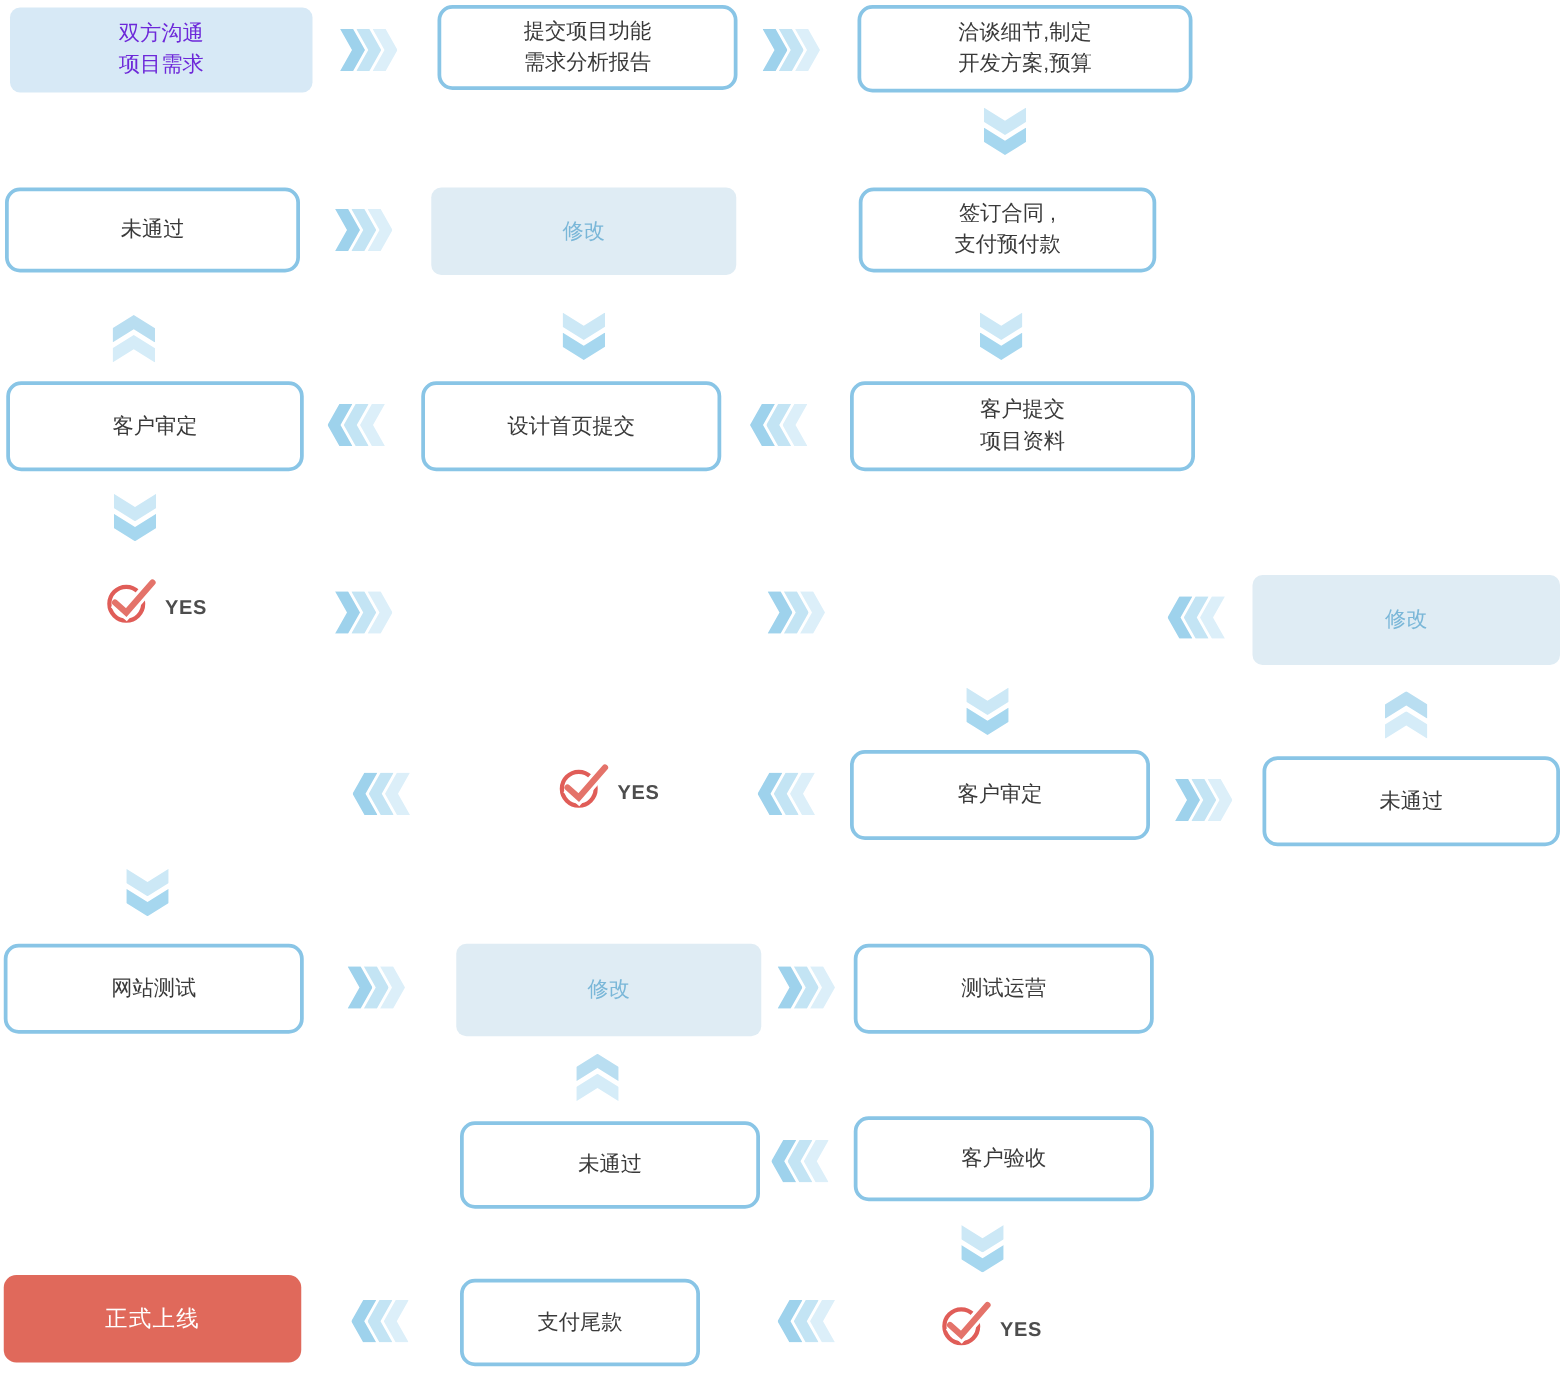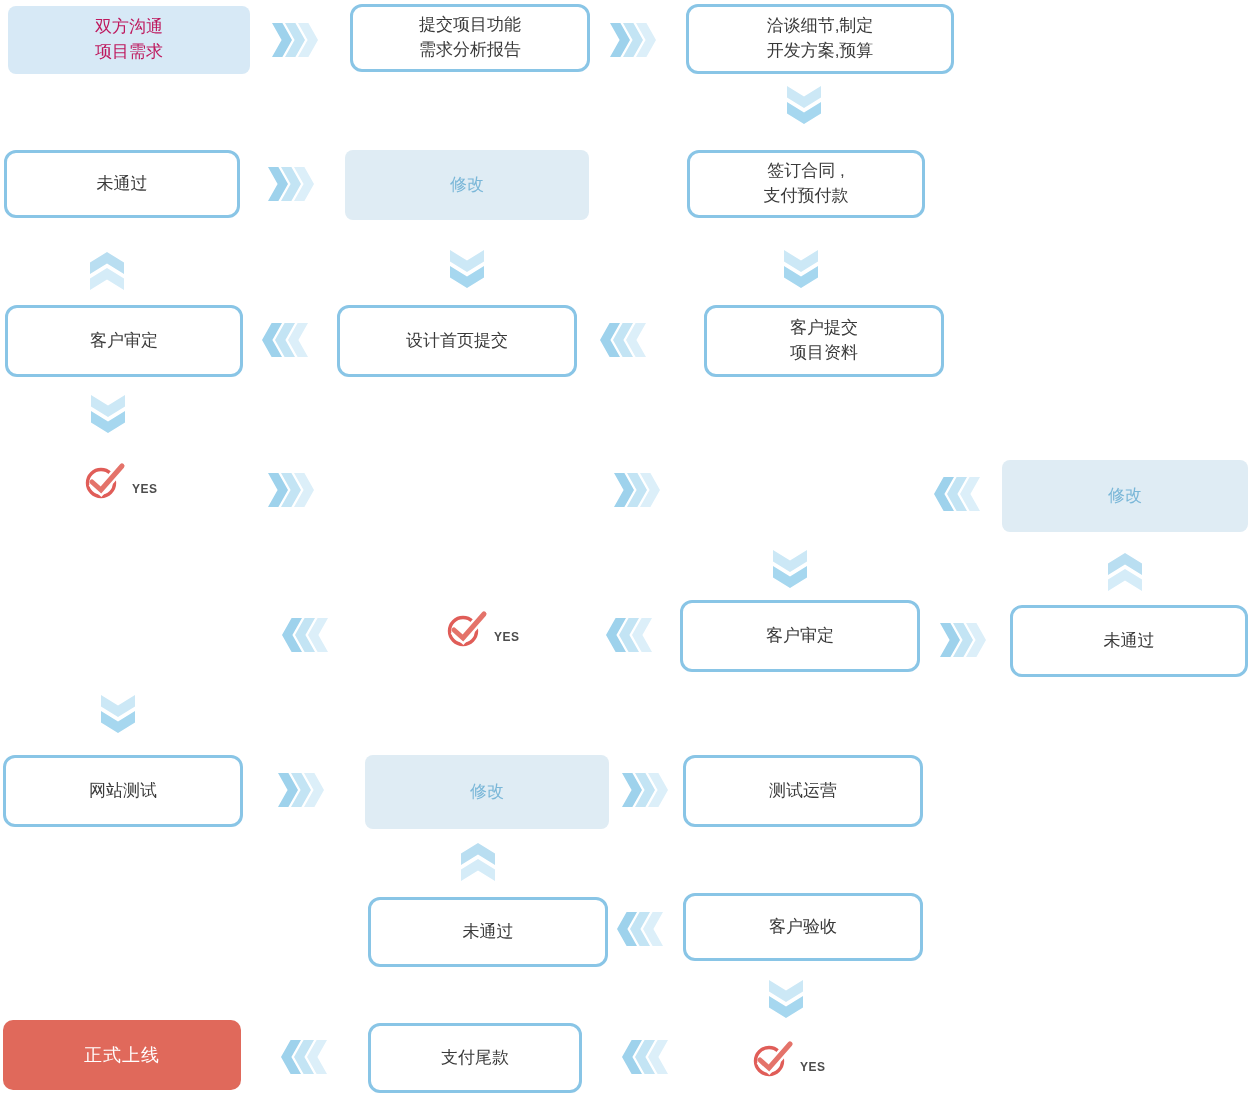--- a/index.html
+++ b/index.html
@@ -6,21 +6,21 @@
   html,body { background:#ffffff; }
   body { font-family:"Liberation Sans","DejaVu Sans",sans-serif; }
   .canvas { position:relative; width:1250px; height:1098px; background:#fff; overflow:hidden; }
 
   
   .node { position:absolute; display:flex; align-items:center; justify-content:center;
           text-align:center; font-size:17px; line-height:1.45; color:#3a3a3a; }
   .node .lbl { white-space:pre-line; display:block; }
   .node.outline { background:#ffffff; border:3px solid #89c5e6; border-radius:12px; }
   .node.filled  { background:#dfecf4; border-radius:8px; color:#7ab7d8; }
-  .node.filled.start { background:#d7e9f6; color:#be185d; }
+  .node.filled.start { background:#d7e9f6; color:#6d28d9; }
   .node.accent  { background:#e0695b; border-radius:10px; color:#ffffff; font-size:18px; letter-spacing:1px; }
 
   
   .arrow { position:absolute; display:flex; align-items:center; }
   .arrow.v { flex-direction:column; }
   .arrow i { display:block; }
   .arrow.h i { width:20px; height:34px; }
   .arrow.h i + i { margin-left:-7px; }
   .arrow.v i { width:34px; height:22px; }
   .arrow.v i + i { margin-top:-6px; }
@@ -35,21 +35,21 @@
   .arrow.h i:nth-child(3) { background:#dceff9; }
 
   .arrow.down i:nth-child(1) { background:#cce8f6; }
   .arrow.down i:nth-child(2) { background:#a6d7ef; }
   .arrow.up   i:nth-child(1) { background:#b9def1; }
   .arrow.up   i:nth-child(2) { background:#d5ecf8; }
 
   
   .yes { position:absolute; display:flex; align-items:flex-end; }
   .yes svg { display:block; }
-  .yes .yes-label { font-size:12px; font-weight:bold; color:#4d4d4d; margin-left:2px; margin-bottom:6px; letter-spacing:0.5px; }
+  .yes .yes-label { font-size:16px; font-weight:bold; color:#4d4d4d; margin-left:2px; margin-bottom:6px; letter-spacing:0.5px; }
 </style>
 </head>
 <body>
 
 <div class="canvas">
 
   <div class="node filled start" style="left:8px;top:6px;width:242px;height:68px">
     <span class="lbl">双方沟通
 项目需求</span>
   </div>
@@ -115,21 +115,21 @@
       <i></i>
     </div>
   <div class="node outline" style="left:337px;top:305px;width:240px;height:72px">
     <span class="lbl">设计首页提交</span>
   </div>
   <div class="arrow h left" style="left:600px;top:323px">
       <i></i>
       <i></i>
       <i></i>
     </div>
-  <div class="node outline" style="left:704px;top:305px;width:240px;height:72px">
+  <div class="node outline" style="left:680px;top:305px;width:276px;height:72px">
     <span class="lbl">客户提交
 项目资料</span>
   </div>
 
   <div class="arrow v down" style="left:91px;top:395px">
       <i></i>
       <i></i>
     </div>
 
   <div class="yes" style="left:84px;top:458px">
@@ -246,21 +246,21 @@
     </div>
 
   <div class="node accent" style="left:3px;top:1020px;width:238px;height:70px">
     <span class="lbl">正式上线</span>
   </div>
   <div class="arrow h left" style="left:281px;top:1040px">
       <i></i>
       <i></i>
       <i></i>
     </div>
-  <div class="node outline" style="left:368px;top:1023px;width:214px;height:70px">
+  <div class="node outline" style="left:368px;top:1023px;width:192px;height:70px">
     <span class="lbl">支付尾款</span>
   </div>
   <div class="arrow h left" style="left:622px;top:1040px">
       <i></i>
       <i></i>
       <i></i>
     </div>
   <div class="yes" style="left:752px;top:1036px">
     <svg width="46" height="44" viewBox="0 0 46 44">
       <circle cx="17" cy="25" r="13.5" fill="none" stroke="#e05d58" stroke-width="3.4"></circle>

